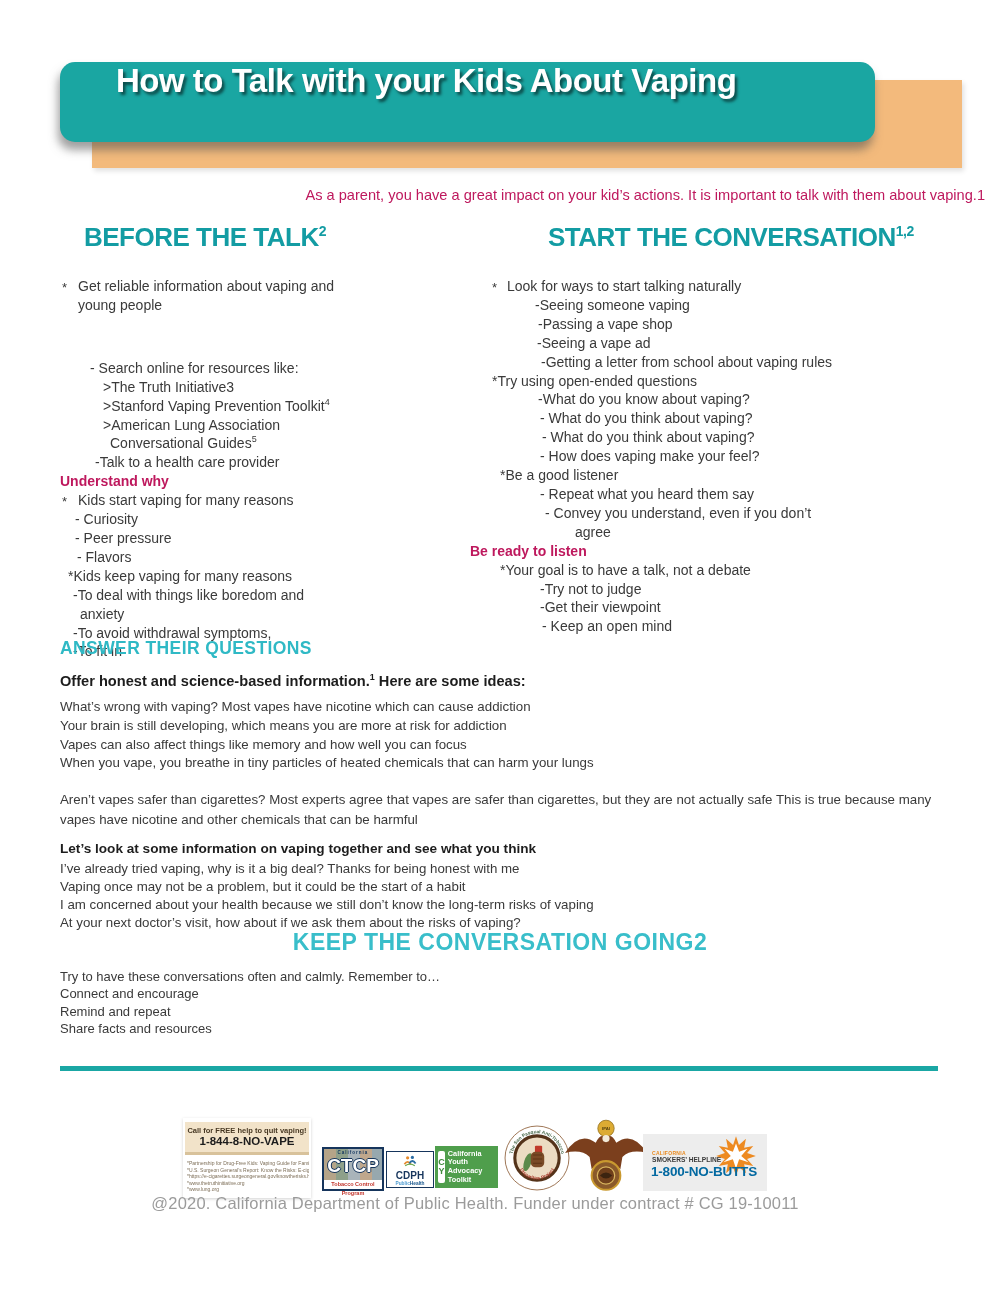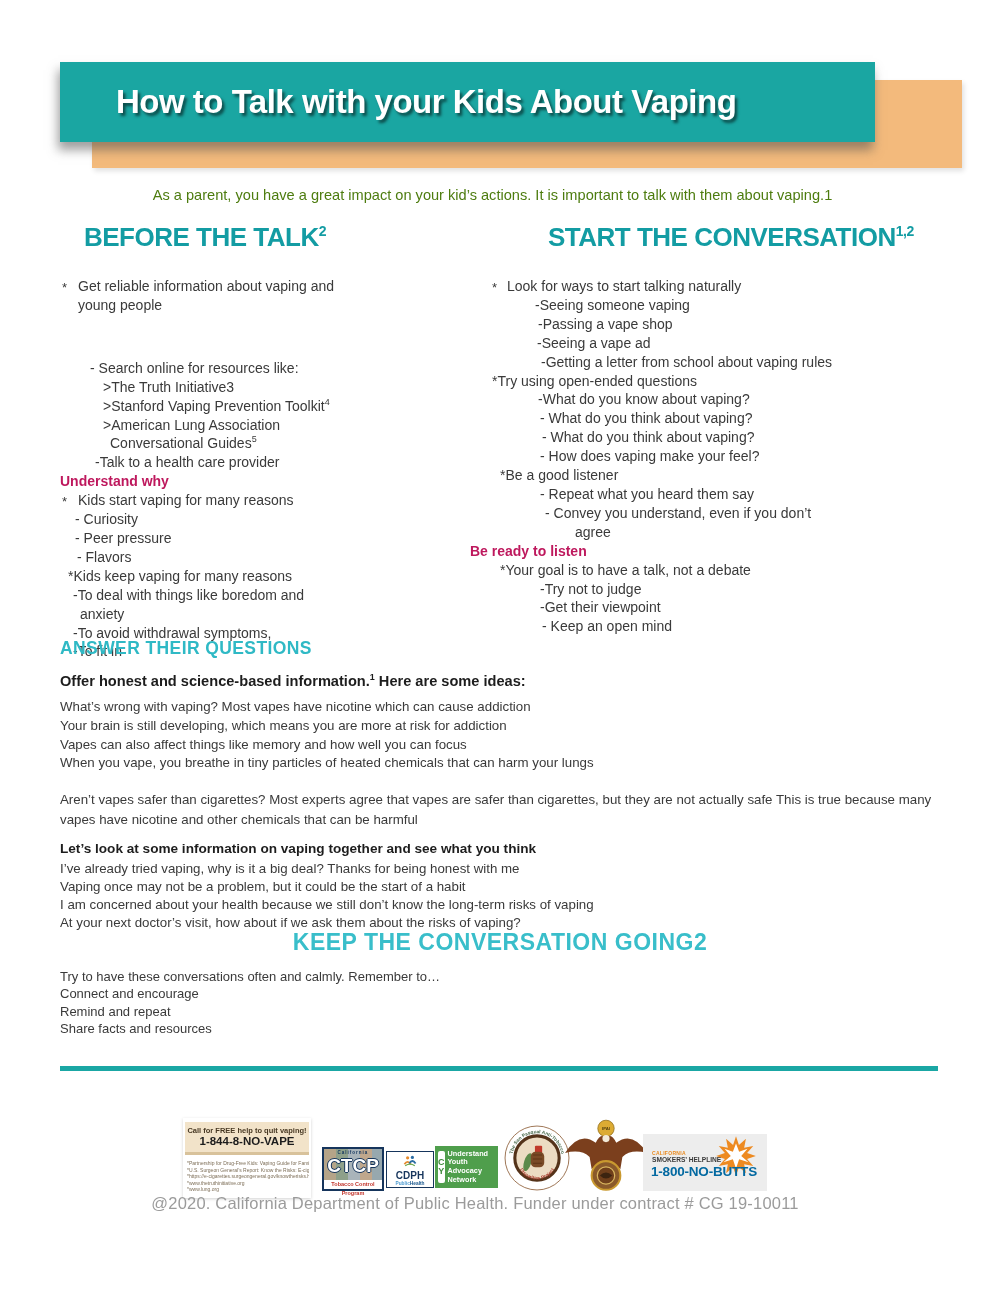--- a/index.html
+++ b/index.html
@@ -3,24 +3,24 @@
 <meta charset="utf-8">
 <style>
   html,body{margin:0;padding:0;background:#fff;}
   #page{position:relative;width:1000px;height:1295px;background:#ffffff;overflow:hidden;
         font-family:"Liberation Sans","DejaVu Sans",sans-serif;color:#333;}
   .abs{position:absolute;}
 
   
   #band-orange{left:92px;top:80px;width:870px;height:88px;background:#F3BA7C;box-shadow:2px 3px 5px rgba(0,0,0,.12);}
   #banner-teal{left:60px;top:62px;width:815px;height:80px;background:#1AA6A2;
-               box-shadow:-2px 8px 10px rgba(80,80,80,.55);display:flex;align-items:center;}
+               box-shadow:-2px 8px 10px rgba(80,80,80,.55);display:flex;align-items:flex-start;border-radius:15px;}
   #main-title{padding-left:56px;font-size:33px;font-weight:800;letter-spacing:-.5px;color:#fff;
               text-shadow:2.5px 2.5px 3px rgba(0,0,0,.55);white-space:nowrap;}
-  #tagline{left:0;top:187px;width:985px;text-align:center;font-size:14.6px;font-weight:500;color:#4d7c0f;}
+  #tagline{left:0;top:187px;width:985px;text-align:right;font-size:14.6px;font-weight:500;color:#be185d;}
 
   
   .col-head{font-size:26px;font-weight:800;letter-spacing:-.5px;color:#139CA3;text-align:center;white-space:nowrap;}
   .col-head sup{font-size:14px;}
   #head-before{left:60px;top:222px;width:290px;}
   #head-start{left:548px;top:222px;width:350px;}
 
   
   .doclist{font-size:14px;line-height:18.9px;color:#3a3a3a;white-space:nowrap;}
   #list-left{left:60px;top:277px;width:420px;}
@@ -206,21 +206,21 @@
       <div id="cdph-acronym">CDPH</div>
       <div id="cdph-sub"><span class="p1">Public</span><span class="p2">Health</span></div>
     </div>
   </div>
 
   <div class="abs" id="cyan-logo">
     <div id="cyan-box">
       <span>C</span>
       <span>Y</span>
     </div>
-    <div id="cyan-text">Understand Youth Advocacy Network</div>
+    <div id="cyan-text">California Youth Advocacy Toolkit</div>
   </div>
 
   <svg class="abs" id="sp-badge" viewBox="0 0 64 64">
     <defs>
       <path id="arcTop" d="M8,32 A24,24 0 0 1 56,32"></path>
       <path id="arcBot" d="M13,34 A19,19 0 0 0 51,34"></path>
     </defs>
     <circle cx="32" cy="32" r="31" fill="#ffffff" stroke="#8a5a33" stroke-width="0.8"></circle>
     <circle cx="32" cy="32" r="21.5" fill="#ecdcc3" stroke="#54331a" stroke-width="3"></circle>
     <ellipse cx="23" cy="36" rx="3.5" ry="9" fill="#5c8a4a" transform="rotate(18 23 36)"></ellipse>

